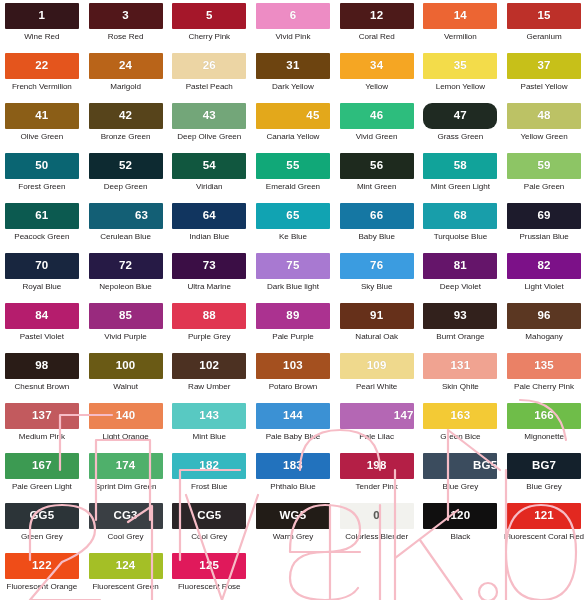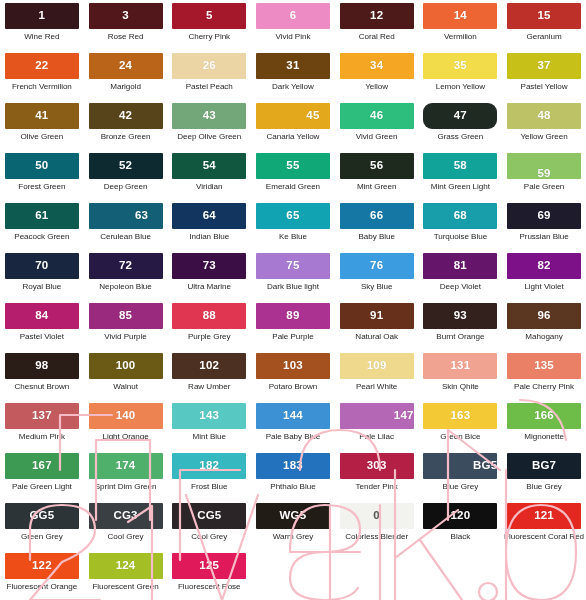--- a/index.html
+++ b/index.html
@@ -271,21 +271,21 @@
         </div>
         <div class="chip-label">Mint  Green</div>
       </div>
       <div class="swatch-cell">
         <div class="chip" style="background: rgb(17, 163, 154);">
           <span class="chip-code" style="color: rgb(255, 255, 255);">58</span>
         </div>
         <div class="chip-label">Mint Green Light</div>
       </div>
       <div class="swatch-cell">
-        <div class="chip" style="background: rgb(141, 197, 101); align-items: flex-end;">
+        <div class="chip" style="background: rgb(141, 197, 101);">
           <span class="chip-code" style="color: rgb(255, 255, 255);">59</span>
         </div>
         <div class="chip-label">Pale Green</div>
       </div>
     </div>
     <div class="swatch-row">
       <div class="swatch-cell">
         <div class="chip" style="background: rgb(12, 90, 80);">
           <span class="chip-code" style="color: rgb(255, 255, 255);">61</span>
         </div>
@@ -524,21 +524,21 @@
         <div class="chip-label">Frost Blue</div>
       </div>
       <div class="swatch-cell">
         <div class="chip" style="background: rgb(34, 114, 189);">
           <span class="chip-code" style="color: rgb(255, 255, 255);">183</span>
         </div>
         <div class="chip-label">Phthalo Blue</div>
       </div>
       <div class="swatch-cell">
         <div class="chip" style="background: rgb(180, 31, 70);">
-          <span class="chip-code" style="color: rgb(255, 255, 255);">303</span>
+          <span class="chip-code" style="color: rgb(255, 255, 255);">198</span>
         </div>
         <div class="chip-label">Tender Pink</div>
       </div>
       <div class="swatch-cell">
         <div class="chip" style="background: rgb(59, 76, 94); justify-content: flex-end;">
           <span class="chip-code" style="color: rgb(255, 255, 255);">BG5</span>
         </div>
         <div class="chip-label">Blue  Grey</div>
       </div>
       <div class="swatch-cell">

